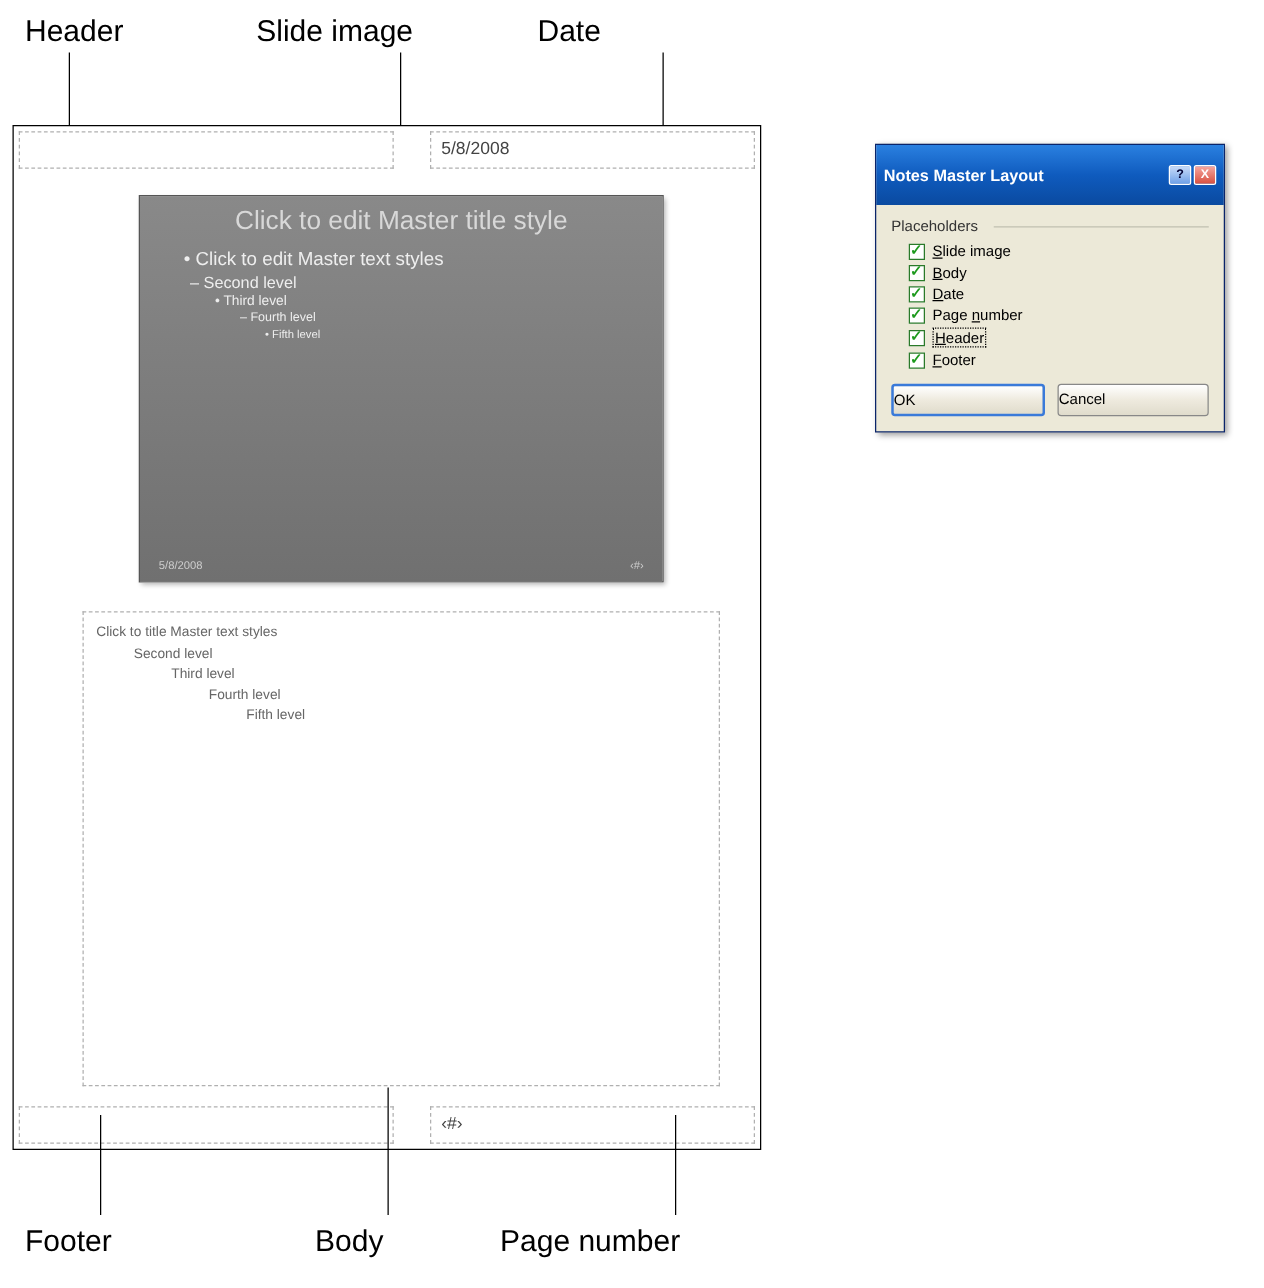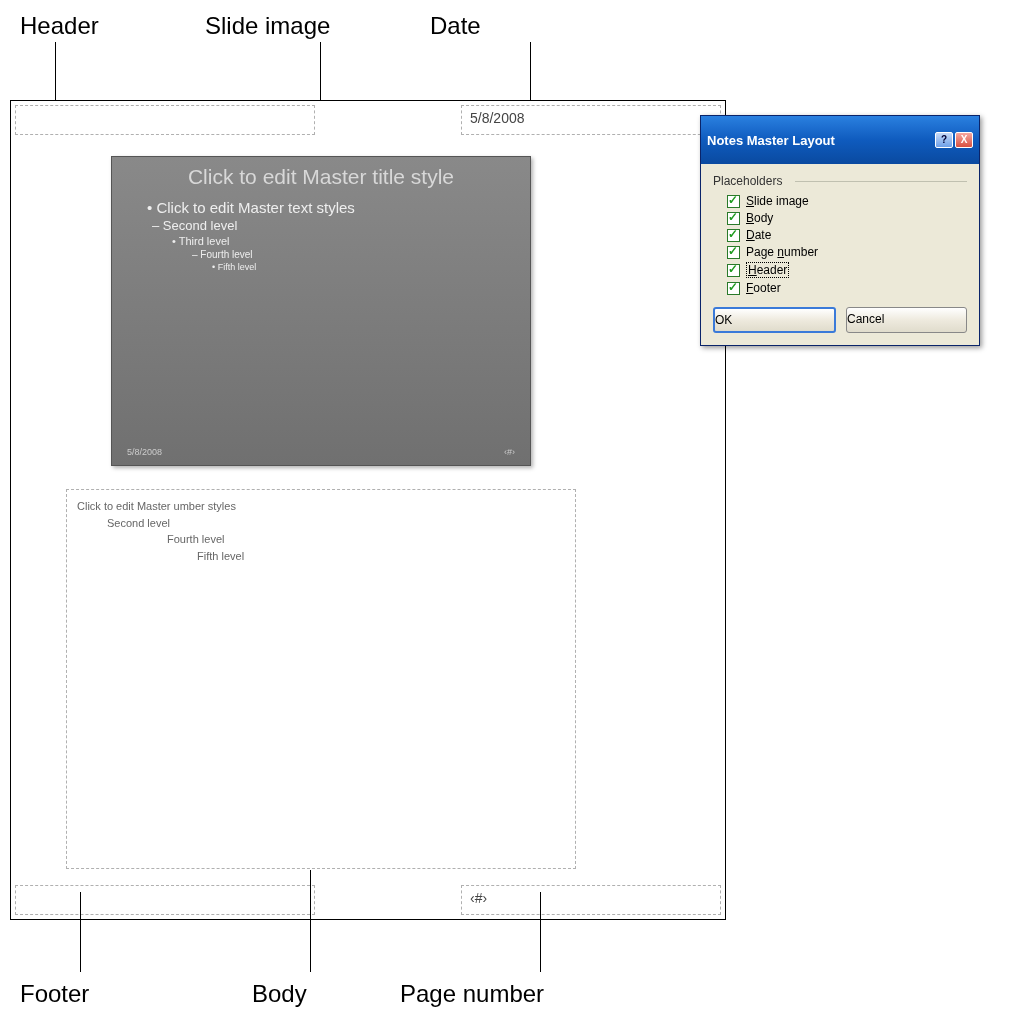--- a/index.html
+++ b/index.html
@@ -24,21 +24,21 @@
     position: absolute;
     background: #000;
   }
   .vline { width: 1px; }
   
   
   .page-container {
     position: absolute;
     top: 100px;
     left: 10px;
-    width: 716px;
+    width: 599px;
     height: 820px;
     border: 1px solid #000;
     background: #fff;
   }
   
   
   .placeholder {
     position: absolute;
     border: 1px dashed #b0b0b0;
     background: rgba(255,255,255,0.5);
@@ -205,22 +205,23 @@
     <div class="slide-b1">• Click to edit Master text styles</div>
     <div class="slide-b2">– Second level</div>
     <div class="slide-b3">• Third level</div>
     <div class="slide-b4">– Fourth level</div>
     <div class="slide-b5">• Fifth level</div>
     <div class="slide-footer">5/8/2008</div>
     <div class="slide-num">‹#›</div>
   </div>
 
   <div class="placeholder body-ph">
-    <div class="body-l1">Click to edit Master umber styles</div>
+    <div class="body-l1">Click to title Master text styles</div>
     <div class="body-l2">Second level</div>
+    <div class="body-l3">Third level</div>
     <div class="body-l4">Fourth level</div>
     <div class="body-l5">Fifth level</div>
   </div>
 
   <div class="placeholder footer-ph"></div>
   <div class="placeholder pagenum-ph">‹#›</div>
 </div>
 
 <div class="callout-line vline" style="top:892px; left:80px; height:80px;"></div>
 <div class="callout-line vline" style="top:870px; left:310px; height:102px;"></div>

